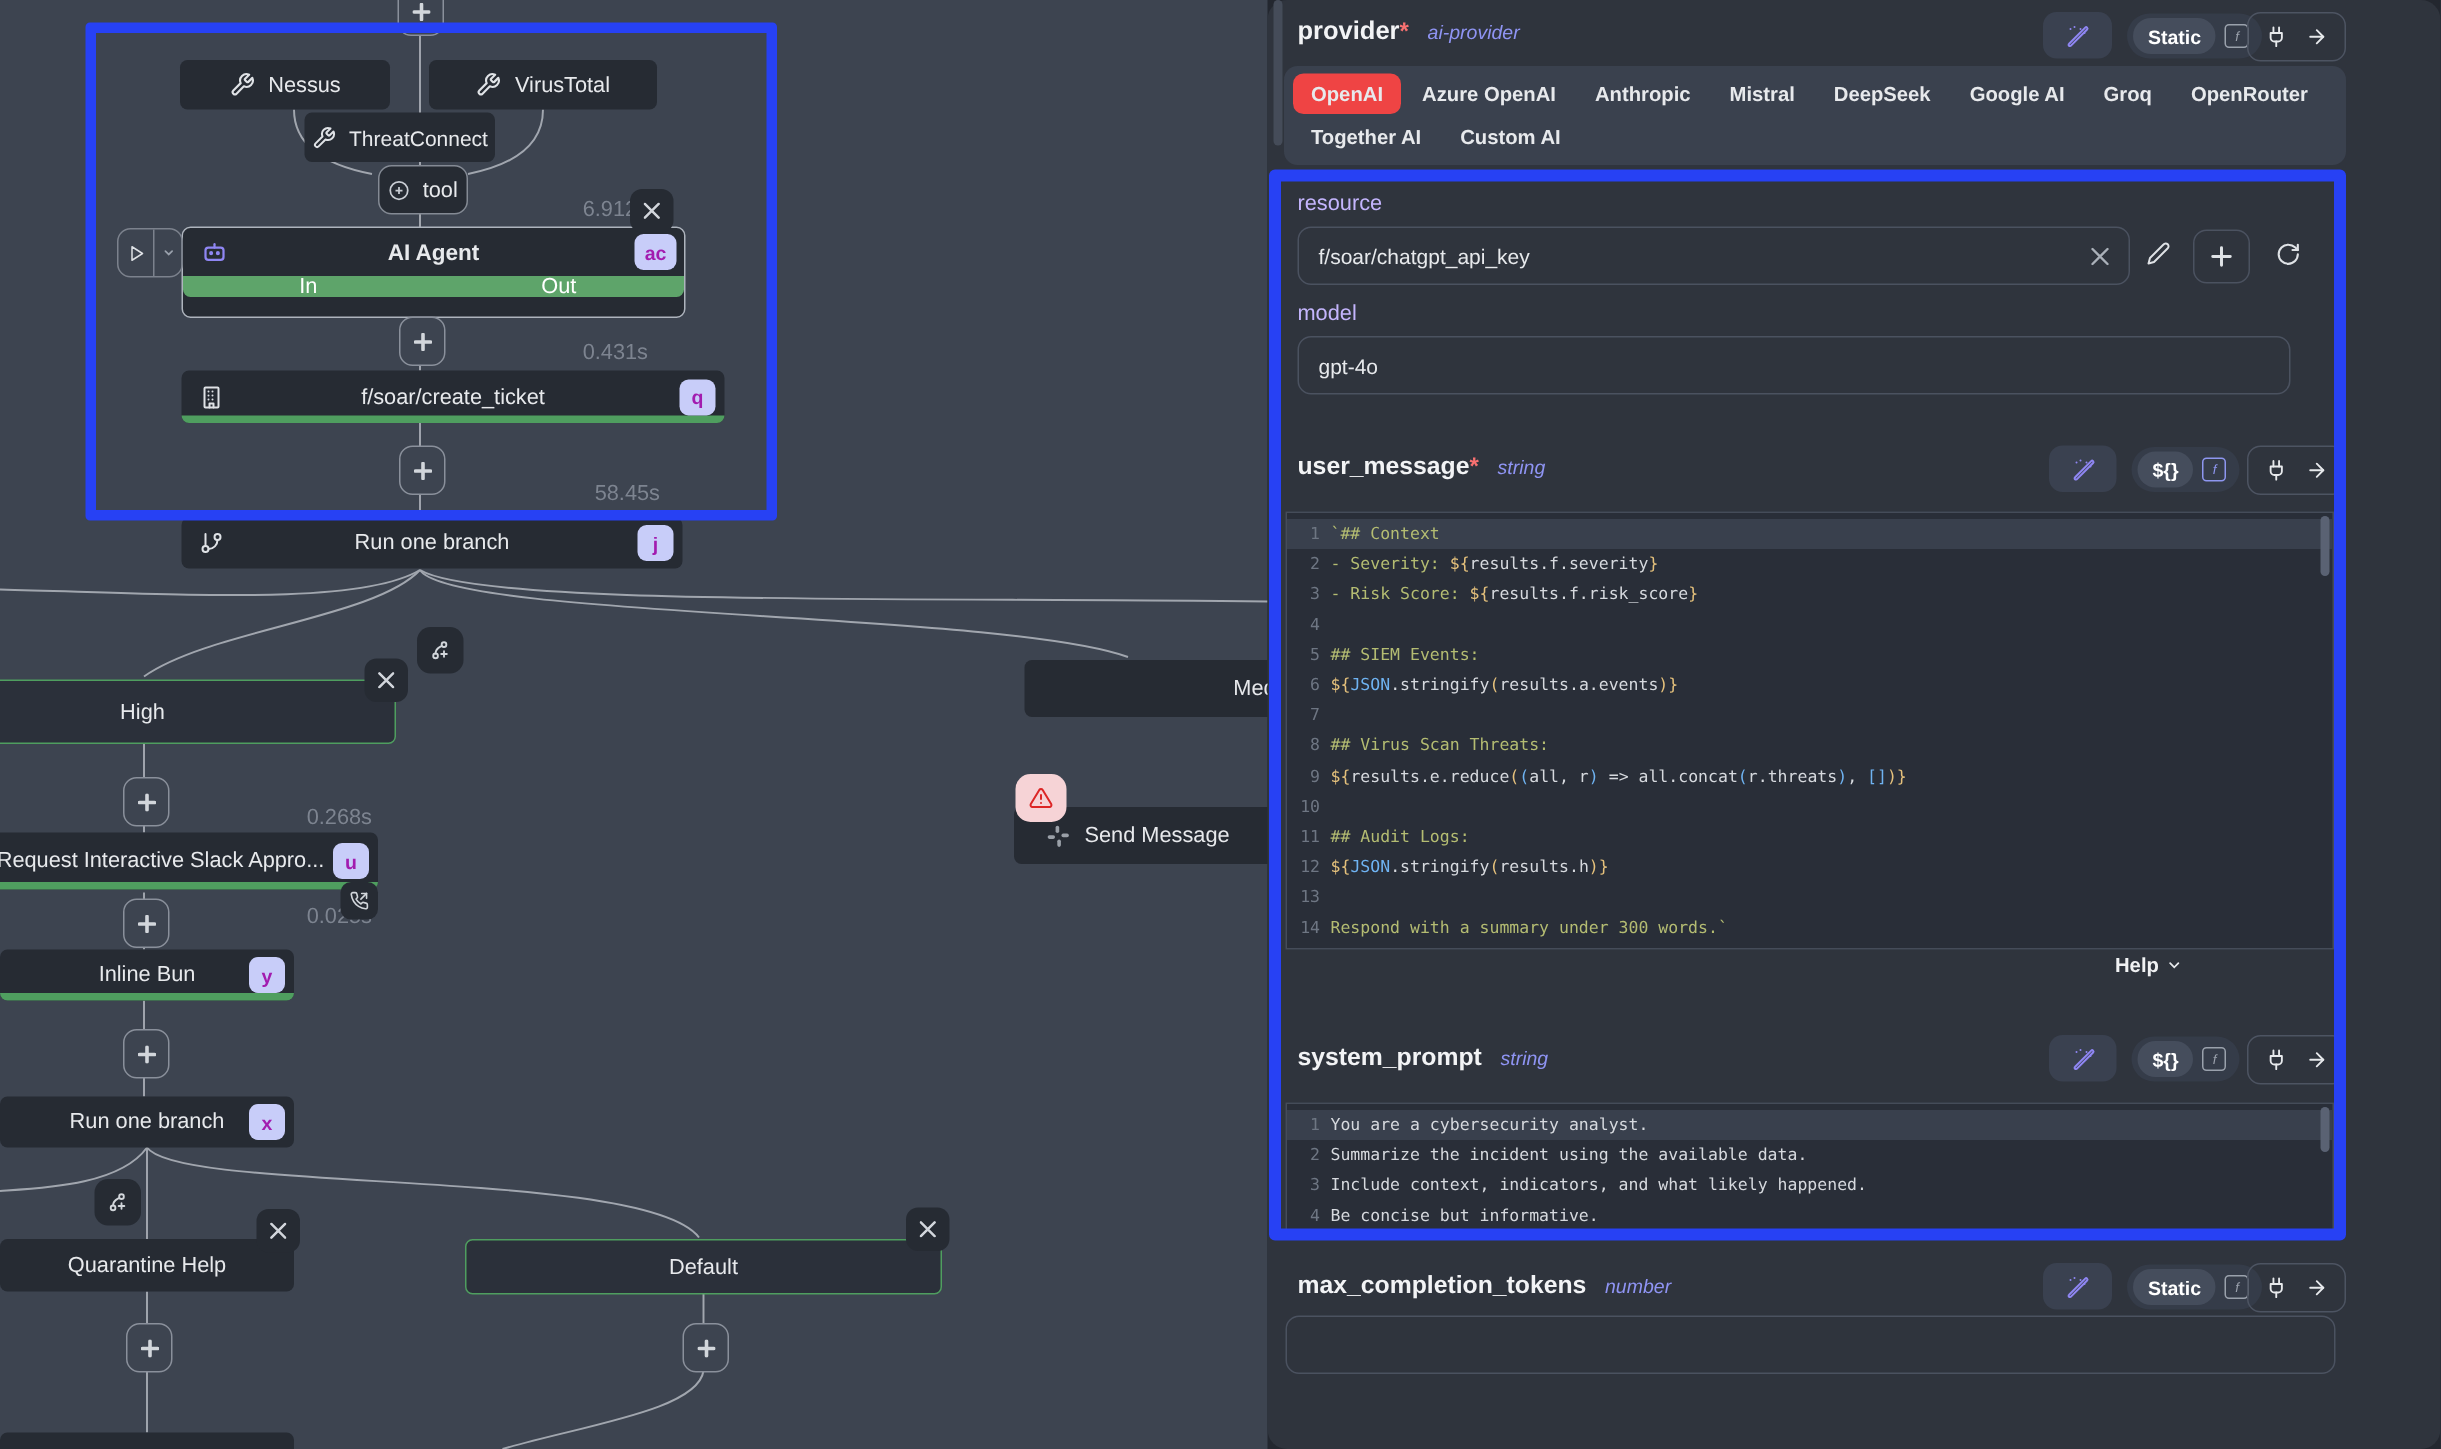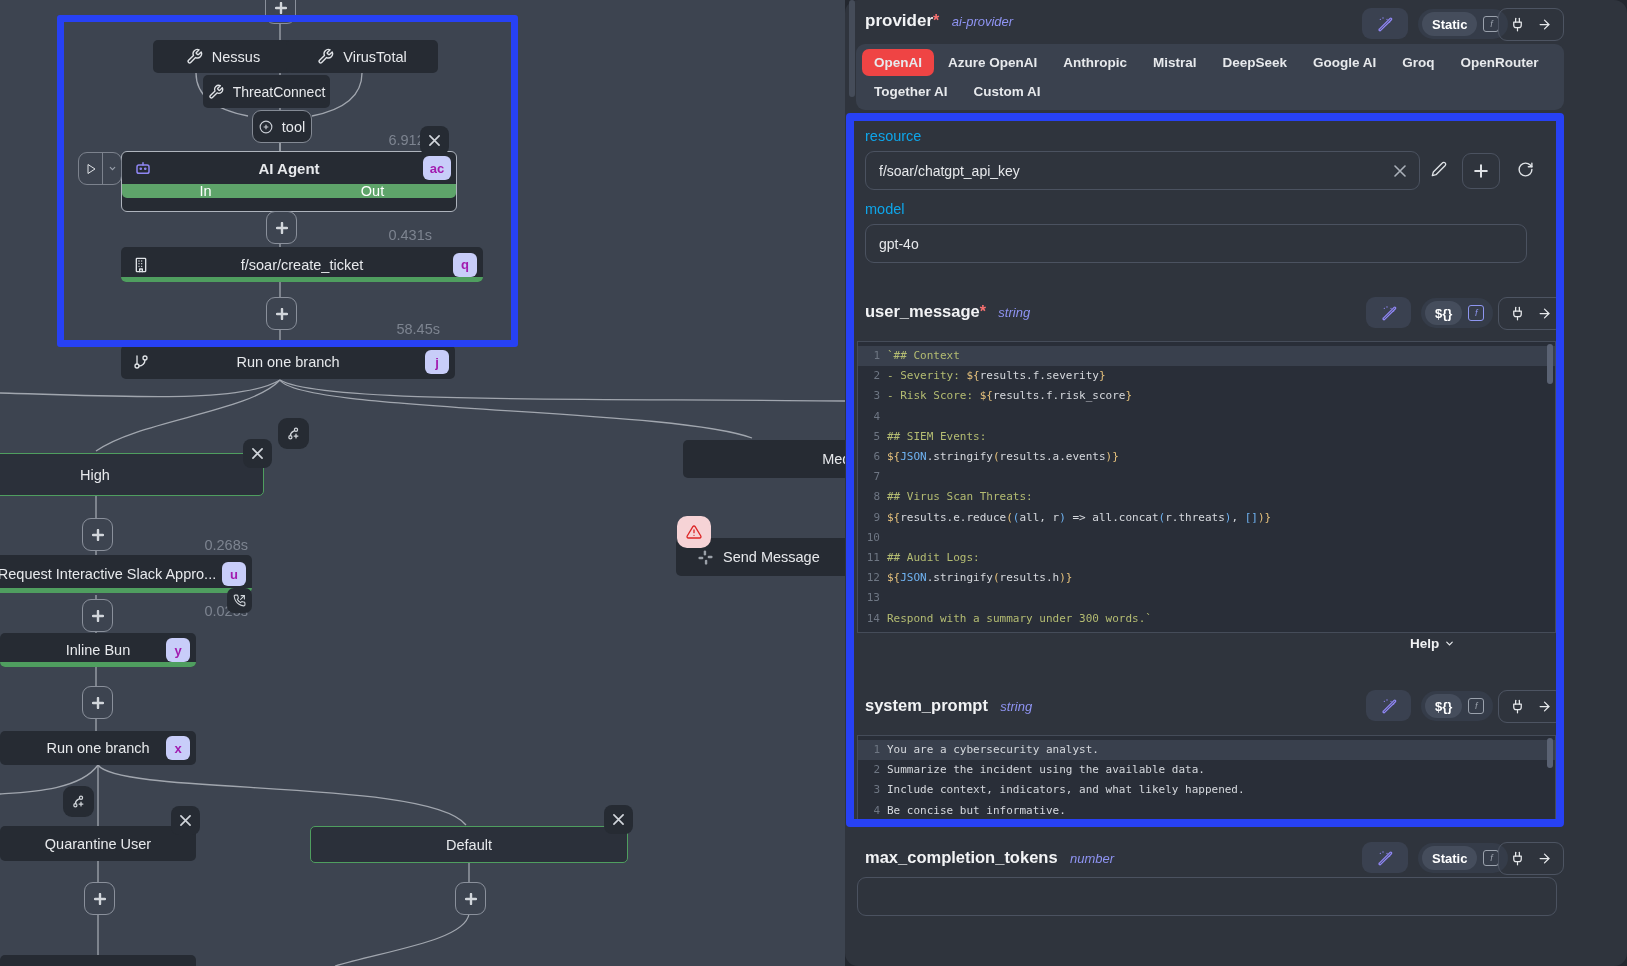--- a/index.html
+++ b/index.html
@@ -31,21 +31,21 @@
   .wandbtn{position:absolute;width:46px;height:31px;background:#3a4150;border-radius:9px;
     display:flex;align-items:center;justify-content:center;}
   .seg{position:absolute;height:30px;background:#353c49;border-radius:15px;display:flex;align-items:center;padding:0 4px;gap:6px;}
   .seg .on{background:#454d5c;border-radius:13px;height:24px;display:flex;align-items:center;
     padding:0 10px;font-weight:700;font-size:13px;color:#fff;}
   .ficon{width:14px;height:14px;border:1.2px solid #9aa1ac;border-radius:3px;color:#9aa1ac;
     font-size:9px;display:flex;align-items:center;justify-content:center;font-style:italic;margin-right:5px;}
   .ficon.purple{border-color:#8e96f0;color:#8e96f0;}
   .plugbtn{position:absolute;height:31px;border:1px solid #4d5462;border-radius:9px;
     display:flex;align-items:center;justify-content:center;gap:12px;padding:0 11px;}
-  .fieldlab{position:absolute;font-size:14.5px;color:#0ea5e9;}
+  .fieldlab{position:absolute;font-size:14.5px;color:#c4b5fd;}
   .inputbox{position:absolute;border:1px solid #4b5260;border-radius:9px;background:#2f343d;
     font-size:14px;color:#e7e9ec;display:flex;align-items:center;padding:0 13px;}
   .editor{position:absolute;background:#292e38;border:1px solid #454c59;font-family:"DejaVu Sans Mono",monospace;
     font-size:11px;line-height:20.2px;overflow:hidden;}
   .cl{display:flex;white-space:pre;}
   .cl.active{background:#39404d;}
   .ln{width:22px;text-align:right;padding-right:7px;color:#6e7683;flex:none;user-select:none;}
   .tk-s{color:#b4bc72}.tk-i{color:#e5c17c}.tk-v{color:#d6d9de}.tk-b{color:#6fb3f2}.tk-t{color:#d6d9de}
   .scrollthumb{position:absolute;background:#5a6273;border-radius:3px;}
   .tabs{position:absolute;background:#3a414e;border-radius:9px;display:flex;flex-wrap:wrap;
@@ -85,21 +85,21 @@
         <path d="M469,914 C465,940 390,950 335,966"></path>
       </g>
     </svg>
 
     <div class="plusconn" style="left:265px;top:-9px;">
       <svg width="12" height="12" viewBox="0 0 12 12">
           <path d="M6 1v10M1 6h10" stroke="#d2d6db" stroke-width="2.4" stroke-linecap="round"></path>
         </svg>
     </div>
 
-    <div class="node" style="left:120px;top:40px;width:140px;height:33px;margin-left:33px;">
+    <div class="node" style="left:120px;top:40px;width:140px;height:33px;">
       <span class="ic">
           <svg width="17" height="17" viewBox="0 0 24 24" fill="none" stroke="#dfe2e6" stroke-width="2" stroke-linecap="round" stroke-linejoin="round">
             <path d="M14.7 6.3a1 1 0 0 0 0 1.4l1.6 1.6a1 1 0 0 0 1.4 0l3.77-3.77a6 6 0 0 1-7.94 7.94l-6.91 6.91a2.12 2.12 0 0 1-3-3l6.91-6.91a6 6 0 0 1 7.94-7.94l-3.76 3.76z"></path>
           </svg>
         </span>
       <span>Nessus</span>
     </div>
 
     <div class="node" style="left:286px;top:40px;width:152px;height:33px;">
       <span class="ic">
@@ -279,21 +279,21 @@
           <path d="M16 13v6M13 16h6"></path>
         </svg>
     </div>
 
     <div class="xbtn" style="left:171px;top:806px;">
       <svg width="11" height="11" viewBox="0 0 12 12">
           <path d="M1 1l10 10M11 1L1 11" stroke="#d1d5db" stroke-width="1.8" stroke-linecap="round"></path>
         </svg>
     </div>
     <div class="node" style="left:0px;top:826px;width:196px;height:35px;">
-      <span>Quarantine User</span>
+      <span>Quarantine Help</span>
     </div>
 
     <div class="xbtn" style="left:604px;top:805px;">
       <svg width="11" height="11" viewBox="0 0 12 12">
           <path d="M1 1l10 10M11 1L1 11" stroke="#d1d5db" stroke-width="1.8" stroke-linecap="round"></path>
         </svg>
     </div>
     <div class="node green-border" style="left:310px;top:826px;width:316px;height:35px;">
       <span>Default</span>
     </div>

